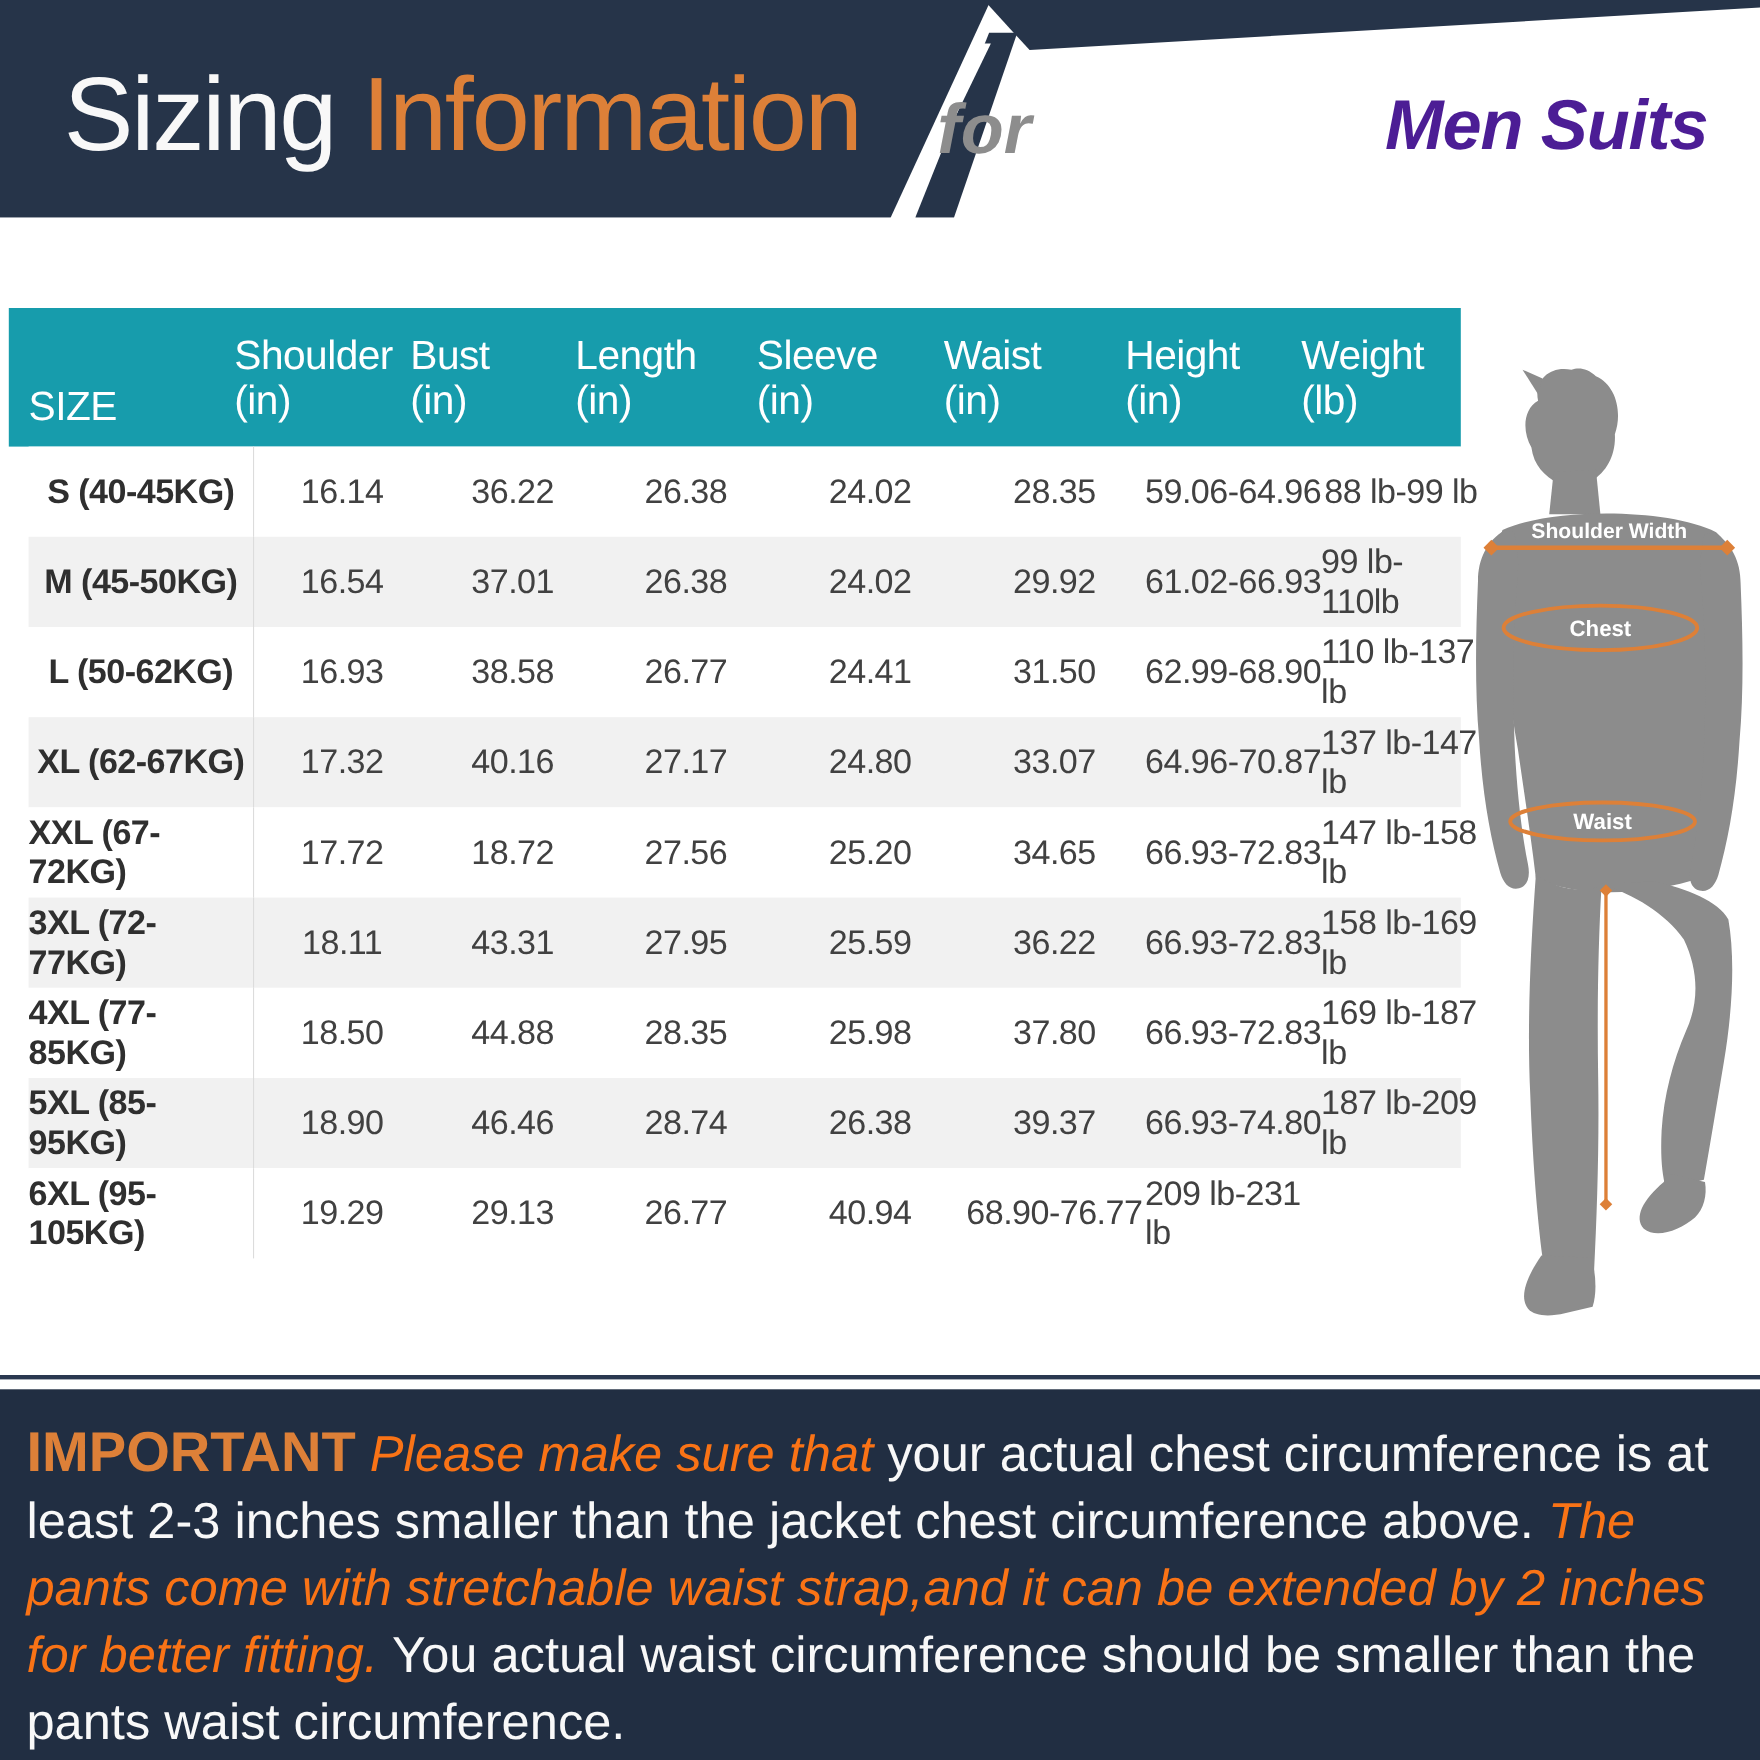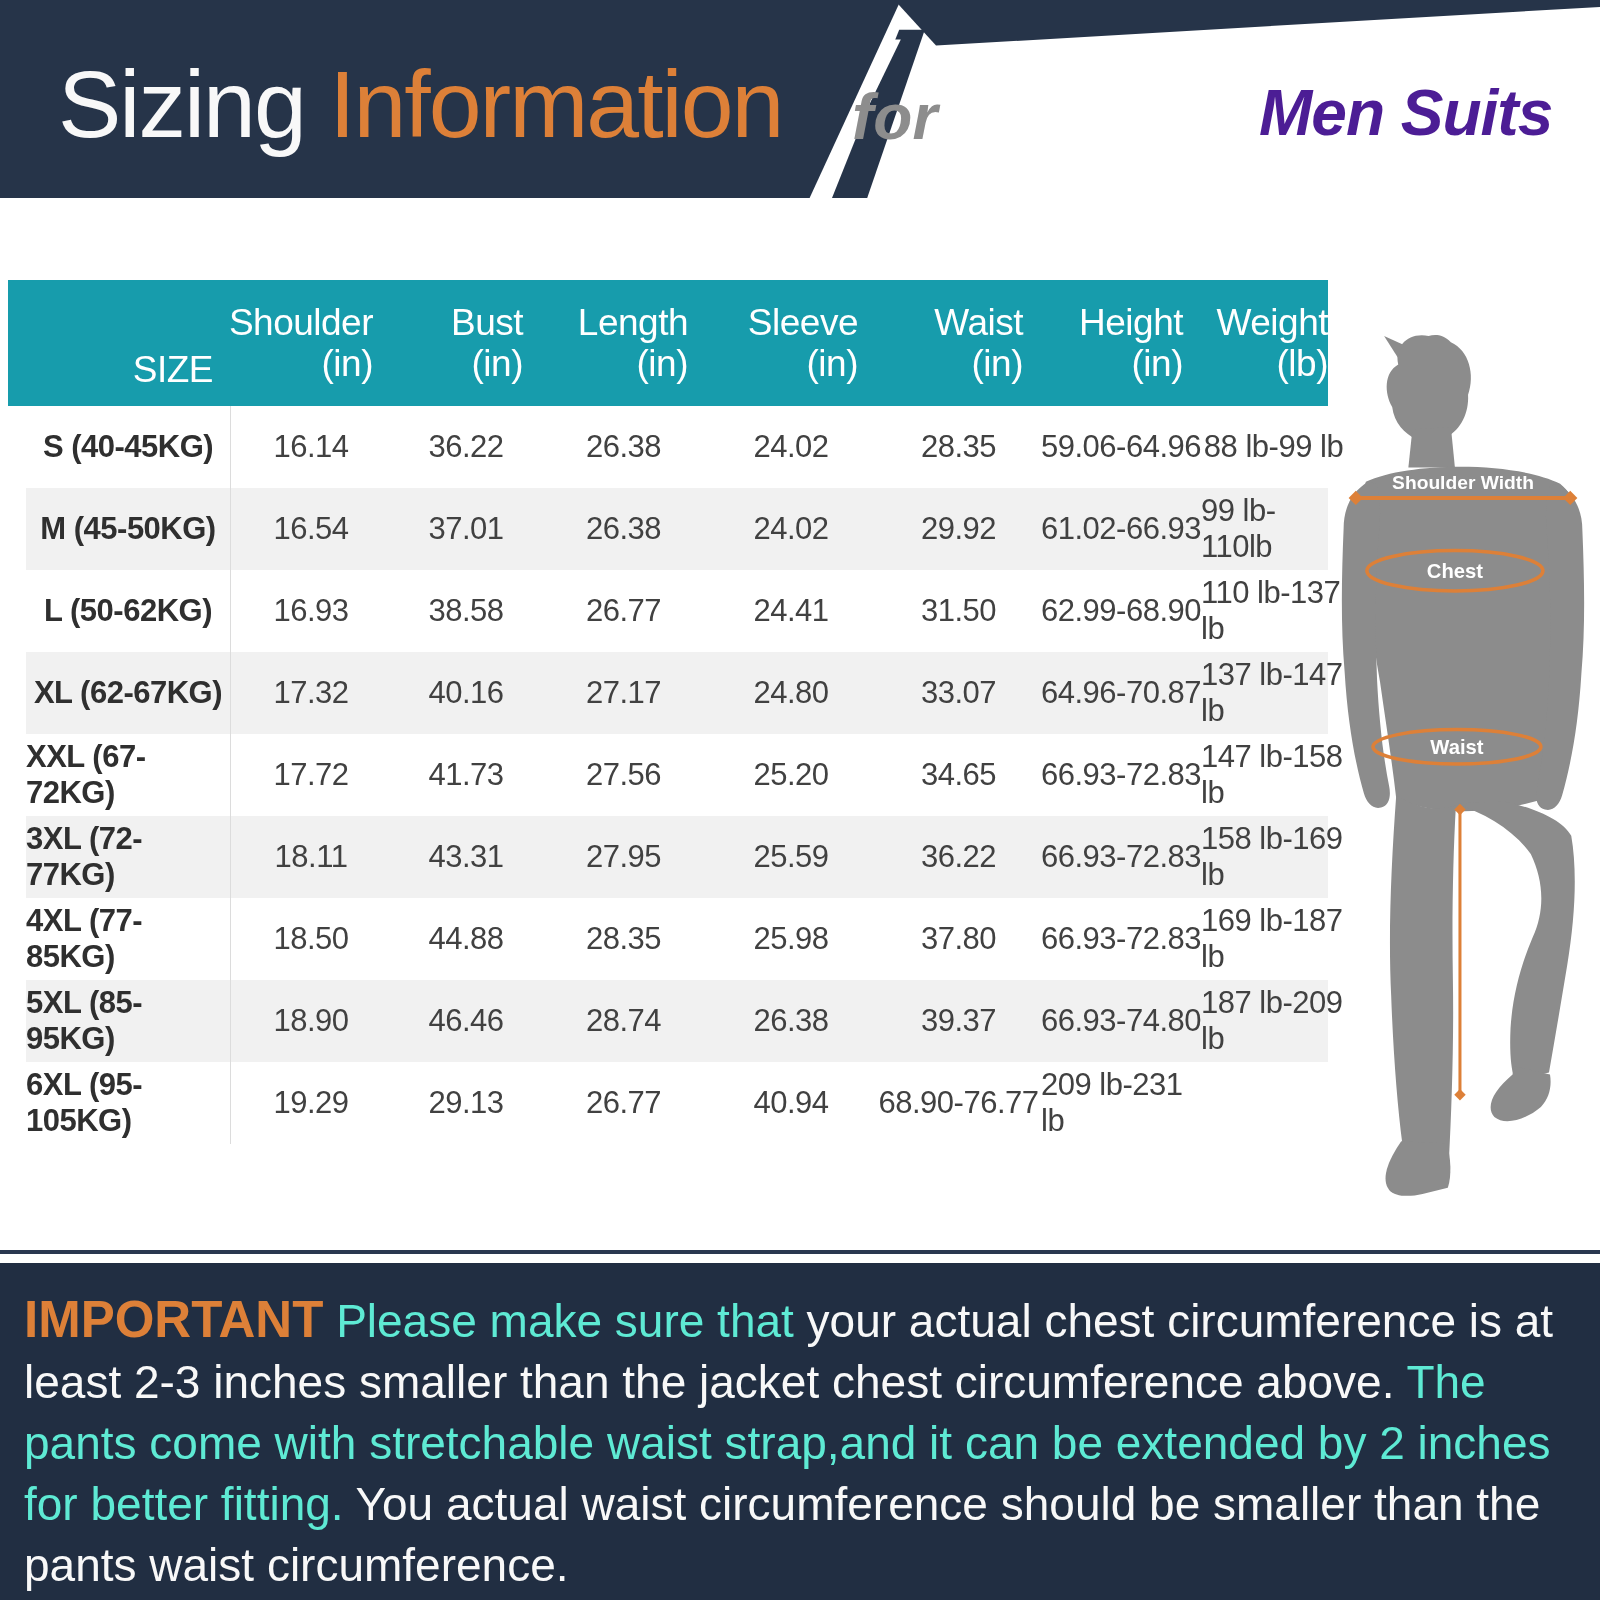--- a/index.html
+++ b/index.html
@@ -22,40 +22,40 @@
   .title .t-orange{color:#dd8038;}
   .for-label{position:absolute;left:852px;top:80px;font-size:64px;font-style:italic;
              font-weight:600;color:#8d8d8d;}
   .product-title{position:absolute;left:1244px;top:76px;font-size:64px;font-style:italic;
                  font-weight:700;color:#4c1d95;letter-spacing:-1px;white-space:nowrap;margin-left:15px;}
 
   
   .size-table{position:absolute;left:8px;top:280px;width:1320px;}
   .thead,.trow{display:grid;grid-template-columns:205px 160px 150px 165px 170px 165px 160px 145px;}
   .thead{background:#179cac;height:126px;}
-  .hcell{display:flex;flex-direction:column;align-items:flex-end;justify-content:center;
+  .hcell{display:flex;flex-direction:column;align-items:flex-start;justify-content:center;
          color:#ffffff;font-size:37px;line-height:41px;letter-spacing:-0.5px;text-align:center;}
   .hcell.c0{justify-content:flex-end;padding-bottom:16px;padding-left:18px;}
   .trow{height:82px;background:#ffffff;margin-left:18px;}
   .trow.alt{background:#f1f1f1;}
   .tcell{display:flex;align-items:center;justify-content:center;
          font-size:31px;color:#414141;letter-spacing:-0.5px;}
   .tcell.c0{font-weight:700;color:#2f2f2f;border-right:1px solid #dcdcdc;}
 
   
   .figure{position:absolute;left:1328px;top:330px;}
   .fig-label{fill:#ffffff;font-weight:700;font-family:"Liberation Sans",sans-serif;}
 
   
   .footer-topline{position:absolute;left:0;top:1250px;width:1600px;height:4px;background:#2a3850;}
   .footer{position:absolute;left:0;top:1263px;width:1600px;height:337px;background:#212e42;
           box-sizing:border-box;padding:26px 30px 0 24px;
           font-size:46px;line-height:61px;color:#939aa5;}
   .seg-orange{color:#dd8038;font-weight:700;font-size:51px;}
-  .seg-gray{color:#5eead4;}
+  .seg-gray{color:#f97316;font-style:italic;}
   .seg-white{color:#f8f8f8;}
 </style>
 </head>
 <body>
 
 <div class="page">
 
   <div class="header-band">
     <div class="navy-block"></div>
     <div class="navy-sliver"></div>
@@ -139,21 +139,21 @@
           <div class="tcell c2">40.16</div>
           <div class="tcell c3">27.17</div>
           <div class="tcell c4">24.80</div>
           <div class="tcell c5">33.07</div>
           <div class="tcell c6">64.96-70.87</div>
           <div class="tcell c7">137 lb-147 lb</div>
         </div>
         <div class="trow">
           <div class="tcell c0">XXL (67-72KG)</div>
           <div class="tcell c1">17.72</div>
-          <div class="tcell c2">41.73</div>
+          <div class="tcell c2">18.72</div>
           <div class="tcell c3">27.56</div>
           <div class="tcell c4">25.20</div>
           <div class="tcell c5">34.65</div>
           <div class="tcell c6">66.93-72.83</div>
           <div class="tcell c7">147 lb-158 lb</div>
         </div>
         <div class="trow alt">
           <div class="tcell c0">3XL (72-77KG)</div>
           <div class="tcell c1">18.11</div>
           <div class="tcell c2">43.31</div>

